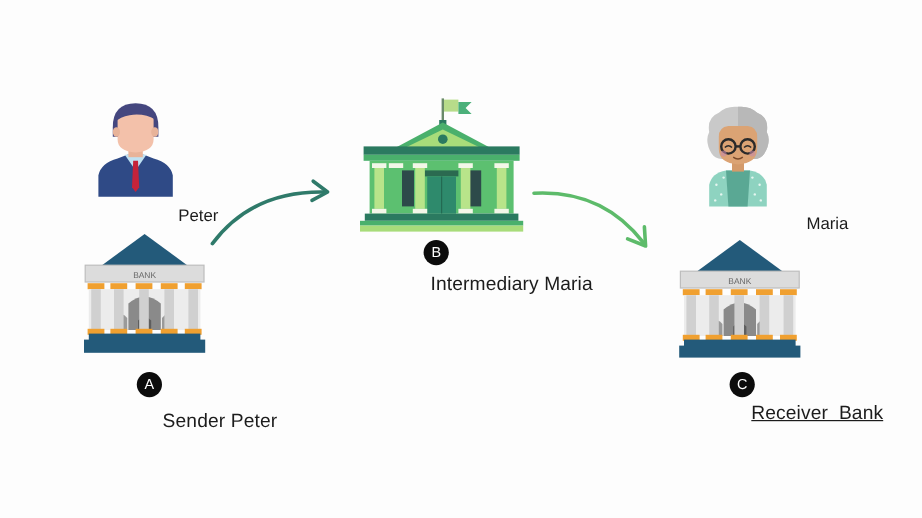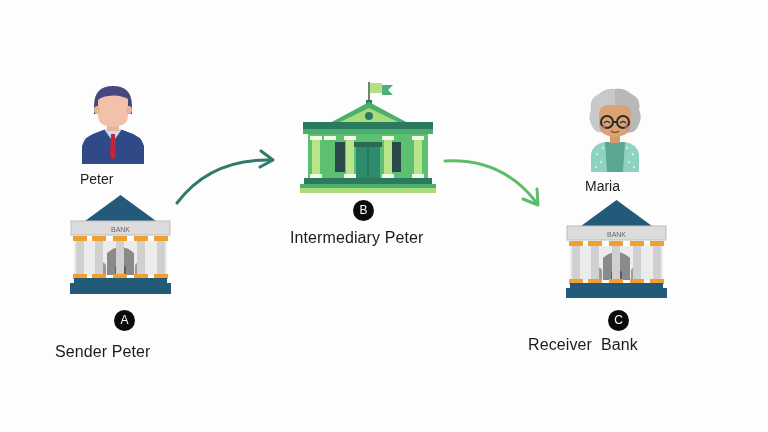--- a/index.html
+++ b/index.html
@@ -7,21 +7,22 @@
     width: 768px; height: 432px; overflow: hidden;
     background: #fdfdfd;
     font-family: "Liberation Sans", "DejaVu Sans", sans-serif;
     position: relative;
   }
   .abs { position: absolute; }
   .label {
     position: absolute;
     color: #1c1c1c;
     white-space: nowrap;
-    text-align: left;
+    text-align: right;
+    margin-left: 36px;
   }
   .person-name { font-size: 14px; }
   .bank-name { font-size: 16px; letter-spacing: 0.1px; }
   .badge {
     position: absolute;
     width: 21px; height: 21px;
     border-radius: 50%;
     background: #0c0c0c;
     color: #ffffff;
     font-size: 12px;
@@ -157,21 +158,21 @@
       <rect x="112" y="92" width="12" height="4"></rect>
     </g>
     <rect x="24" y="54" width="0" height="0"></rect>
 
     <rect x="4" y="96" width="128" height="6" fill="#2b7a60"></rect>
     <rect x="0" y="102" width="136" height="4" fill="#4ab06c"></rect>
     <rect x="0" y="106" width="136" height="5" fill="#a8dc7a"></rect>
   </svg>
 </div>
 <div class="badge" style="left:353px; top:200px;">B</div>
-<div class="label bank-name" style="left:290px; top:229px; width:168px;">Intermediary Peter</div>
+<div class="label bank-name" style="left:290px; top:229px; width:168px;">Intermediary Maria</div>
 
 <div class="abs" style="left:440px; top:150px;">
   <svg width="110" height="65" viewBox="0 0 110 65">
     <path d="M5 11 Q62 8 96 52" fill="none" stroke="#5dbb6a" stroke-width="3" stroke-linecap="round"></path>
     <path d="M83 49 L98 55 L97 39" fill="none" stroke="#5dbb6a" stroke-width="3" stroke-linecap="round" stroke-linejoin="round"></path>
   </svg>
 </div>
 
 <div class="abs" style="left:585px; top:88px;">
   <svg width="60" height="84" viewBox="0 0 60 84">
@@ -203,21 +204,21 @@
 
     <path d="M19 35 Q22 32 25 35" fill="none" stroke="#2a2a2a" stroke-width="1.2"></path>
     <path d="M35 35 Q38 32 41 35" fill="none" stroke="#2a2a2a" stroke-width="1.2"></path>
 
     <circle cx="18" cy="40" r="2.5" fill="#c58aa8" opacity="0.6"></circle>
     <circle cx="42" cy="40" r="2.5" fill="#c58aa8" opacity="0.6"></circle>
 
     <path d="M26 43 Q30 46 34 43" fill="none" stroke="#7a4a2a" stroke-width="1.2"></path>
   </svg>
 </div>
-<div class="label person-name" style="left:585px; top:178px; width:60px;">Maria</div>
+<div class="label person-name" style="left:611px; top:178px; width:60px;">Maria</div>
 
 <div class="abs" style="left:566px; top:200px;">
   <svg width="101" height="100" viewBox="0 0 101 100">
     <path d="M50.5 0 L86 26 L15 26 Z" fill="#235a7a"></path>
     <rect x="1" y="26" width="99" height="14" fill="#dcdcdc" stroke="#bdbdbd" stroke-width="1"></rect>
     <text x="50.5" y="36.5" text-anchor="middle" font-family="Liberation Sans, sans-serif" font-size="7" fill="#666">BANK</text>
     <g fill="#f0a030">
       <rect x="3" y="41" width="14" height="5"></rect>
       <rect x="22" y="41" width="14" height="5"></rect>
       <rect x="43" y="41" width="14" height="5"></rect>
@@ -241,13 +242,13 @@
       <rect x="22" y="79" width="14" height="5"></rect>
       <rect x="43" y="79" width="14" height="5"></rect>
       <rect x="64" y="79" width="14" height="5"></rect>
       <rect x="84" y="79" width="14" height="5"></rect>
     </g>
     <rect x="4" y="83" width="93" height="6" fill="#235a7a"></rect>
     <rect x="0" y="88" width="101" height="10" fill="#235a7a"></rect>
   </svg>
 </div>
 <div class="badge" style="left:608px; top:310px;">C</div>
-<div class="label bank-name" style="left:528px; top:336px; width:150px; white-space:pre;"><span>Receiver  Bank</span></div>
+<div class="label bank-name" style="left:550px; top:336px; width:150px; white-space:pre;text-decoration:underline;"><span>Receiver  Bank</span></div>
 
 </body></html>

